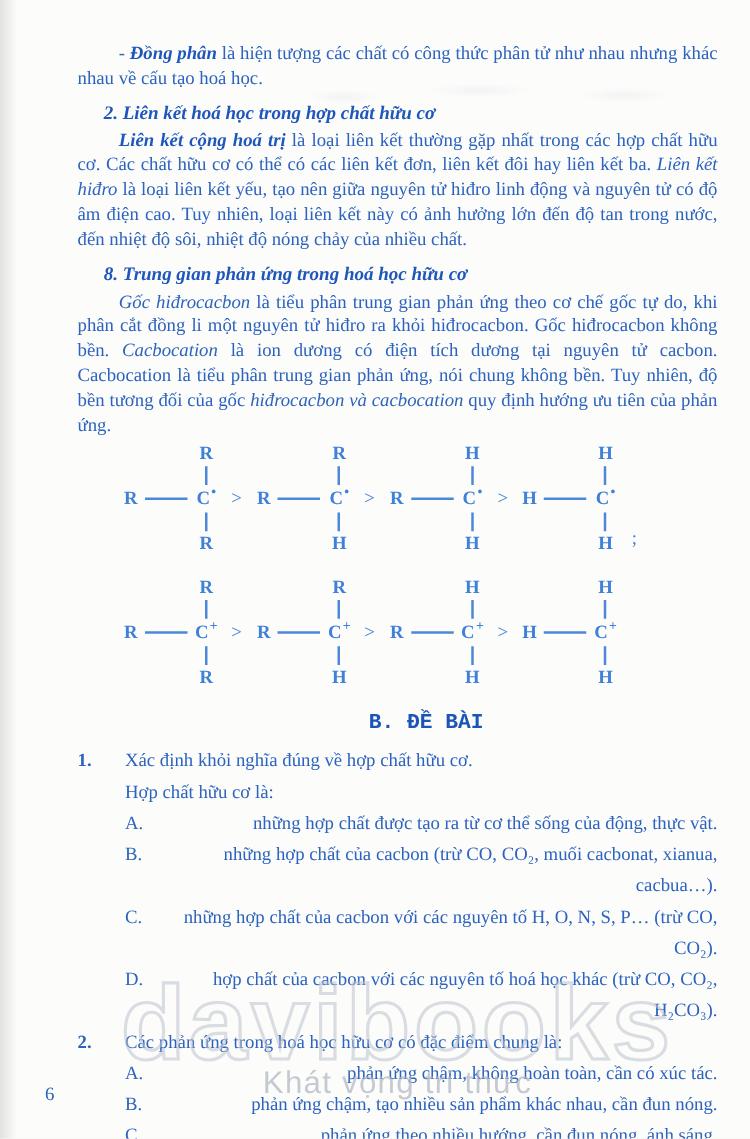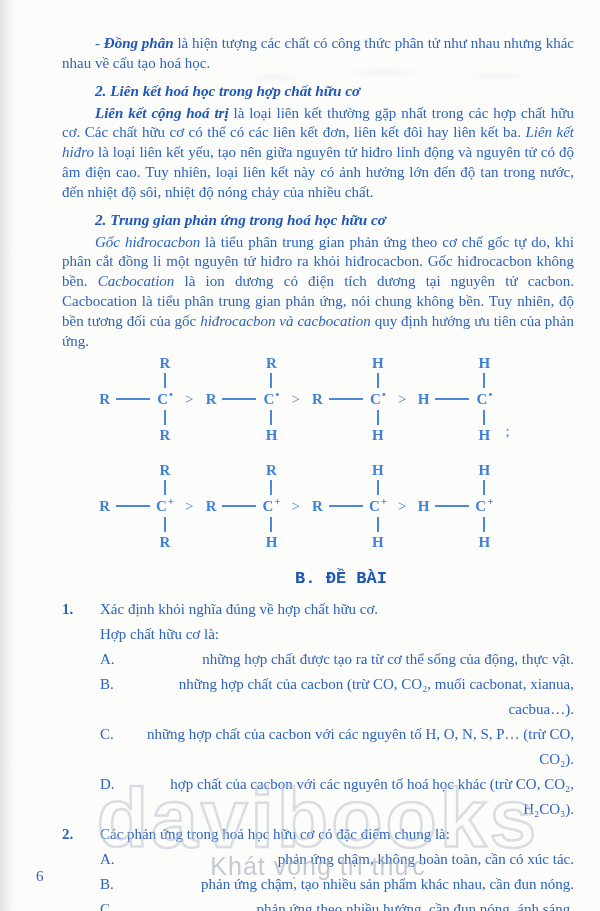--- a/index.html
+++ b/index.html
@@ -7,21 +7,21 @@
   .page{position:relative;width:600px;height:911px;background:#fcfcfb;
         font-family:"Liberation Serif", serif;color:#2c63be;}
   .page::before{content:'';position:absolute;left:0;top:0;bottom:0;width:14px;
         background:linear-gradient(to right,#e2e2df,rgba(255,255,255,0));pointer-events:none;}
   .content{position:absolute;left:62px;width:512px;top:34px;}
 
   p.body{margin:0;text-align:justify;font-size:15px;line-height:19.8px;}
   .ti{text-indent:33px;}
   .term-bi{font-weight:bold;font-style:italic;color:#1e56bb;}
   .term-i{font-style:italic;}
-  .subhead{margin:7px 0 3px 33px;font-size:15.2px;font-weight:bold;font-style:italic;color:#1e56bb;line-height:20px;}
+  .subhead{margin:7px 0 3px 21px;font-size:15.2px;font-weight:bold;font-style:italic;color:#1e56bb;line-height:20px;}
 
   
   .struct-row{display:flex;align-items:center;margin-left:34px;color:#3f80d8;
               font-size:15px;font-weight:bold;}
   .row1{margin-top:3px;}
   .row2{margin-top:17px;}
   .struct{display:grid;grid-template-columns:16px 42px 22px;
           grid-template-rows:18px 17px 20px 17px 18px;align-items:center;}
   .s-top{grid-column:3;grid-row:1;justify-self:center;}
   .s-vt{grid-column:3;grid-row:2;justify-self:center;width:2px;height:15px;background:#4d88d8;}
@@ -70,21 +70,21 @@
   <div class="ghost"></div>
 
   <div class="content">
 
     <p class="body ti"><span>- </span><span class="term-bi">Đồng phân</span><span> là hiện tượng các chất có công thức phân tử như nhau nhưng khác nhau về cấu tạo hoá học.</span></p>
 
     <div class="subhead">2. Liên kết hoá học trong hợp chất hữu cơ</div>
 
     <p class="body ti"><span class="term-bi">Liên kết cộng hoá trị</span><span> là loại liên kết thường gặp nhất trong các hợp chất hữu cơ. Các chất hữu cơ có thể có các liên kết đơn, liên kết đôi hay liên kết ba. </span><span class="term-i">Liên kết hiđro</span><span> là loại liên kết yếu, tạo nên giữa nguyên tử hiđro linh động và nguyên tử có độ âm điện cao. Tuy nhiên, loại liên kết này có ảnh hưởng lớn đến độ tan trong nước, đến nhiệt độ sôi, nhiệt độ nóng chảy của nhiều chất.</span></p>
 
-    <div class="subhead">2. Trung gian phản ứng trong hoá học hữu cơ</div>
+    <div class="subhead">8. Trung gian phản ứng trong hoá học hữu cơ</div>
 
     <p class="body ti"><span class="term-i">Gốc hiđrocacbon</span><span> là tiểu phân trung gian phản ứng theo cơ chế gốc tự do, khi phân cắt đồng li một nguyên tử hiđro ra khỏi hiđrocacbon. Gốc hiđrocacbon không bền. </span><span class="term-i">Cacbocation</span><span> là ion dương có điện tích dương tại nguyên tử cacbon. Cacbocation là tiểu phân trung gian phản ứng, nói chung không bền. Tuy nhiên, độ bền tương đối của gốc </span><span class="term-i">hiđrocacbon và cacbocation</span><span> quy định hướng ưu tiên của phản ứng.</span></p>
 
     <div class="struct-row row1">
       <div class="struct">
         <span class="s-top">R</span>
         <span class="s-vt"></span>
         <span class="s-left">R</span>
         <span class="s-hline"></span>
         <span class="s-c"><span>C</span><sup>•</sup></span>

